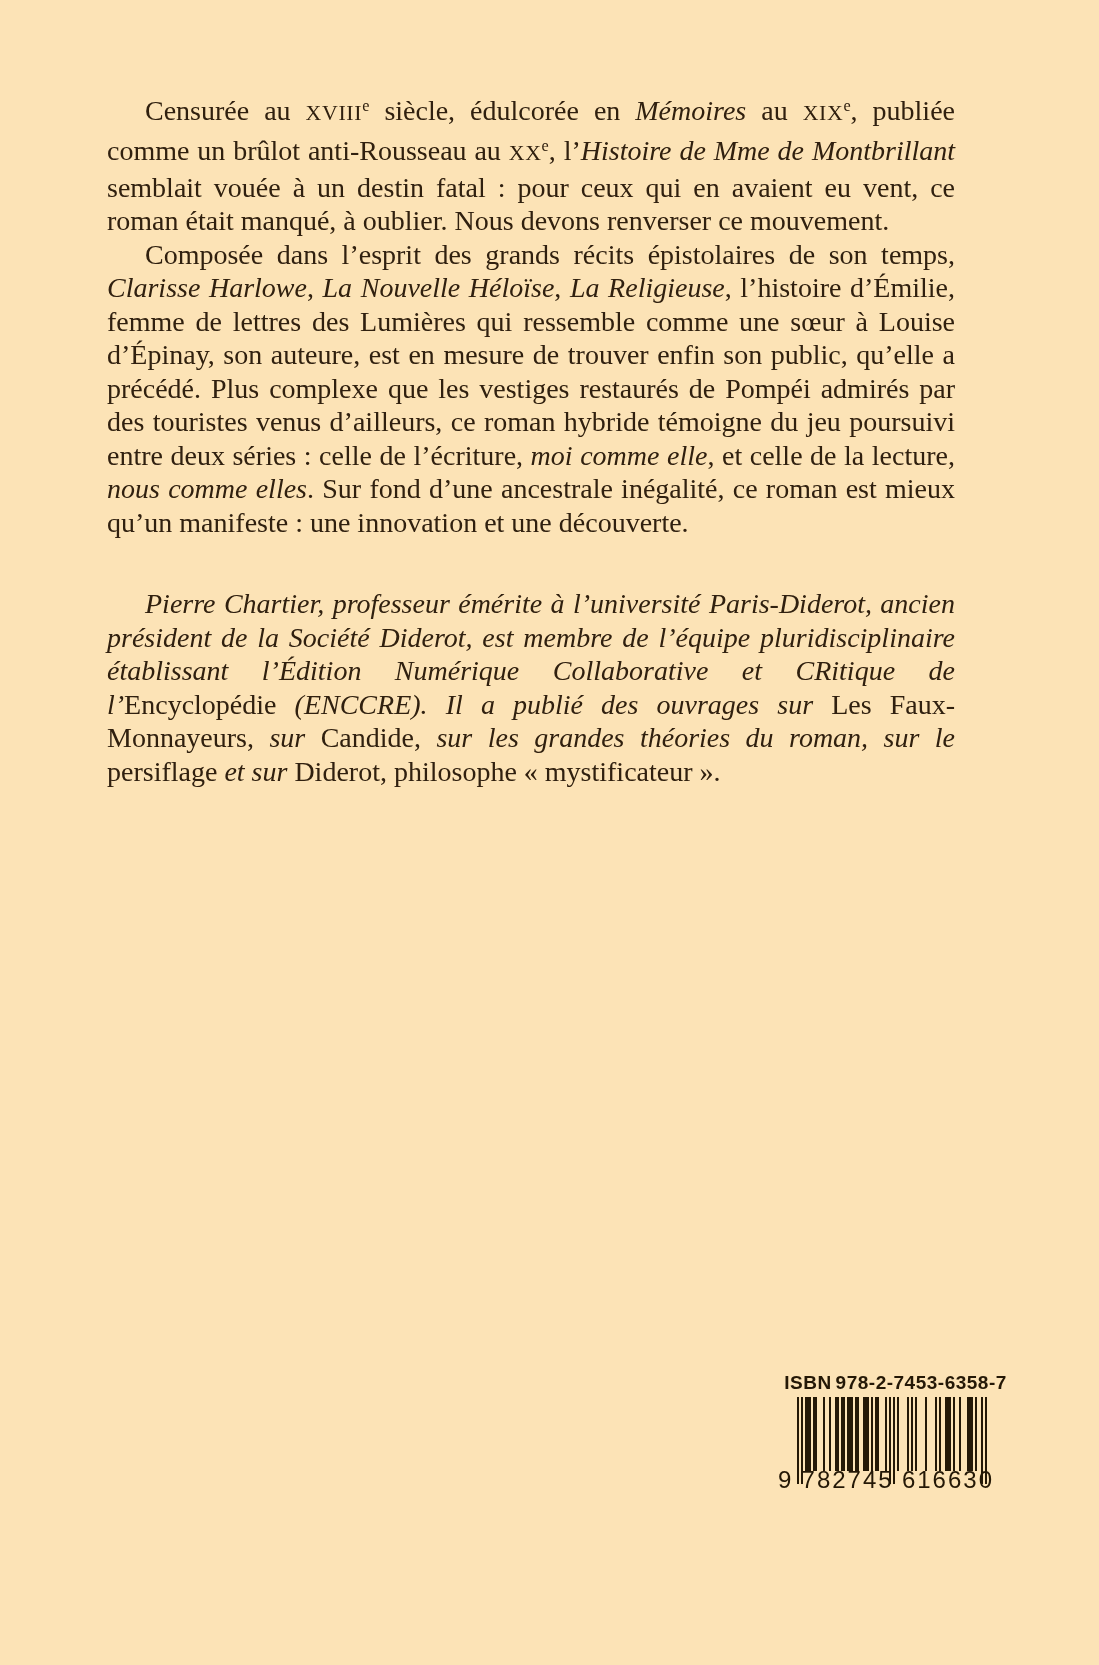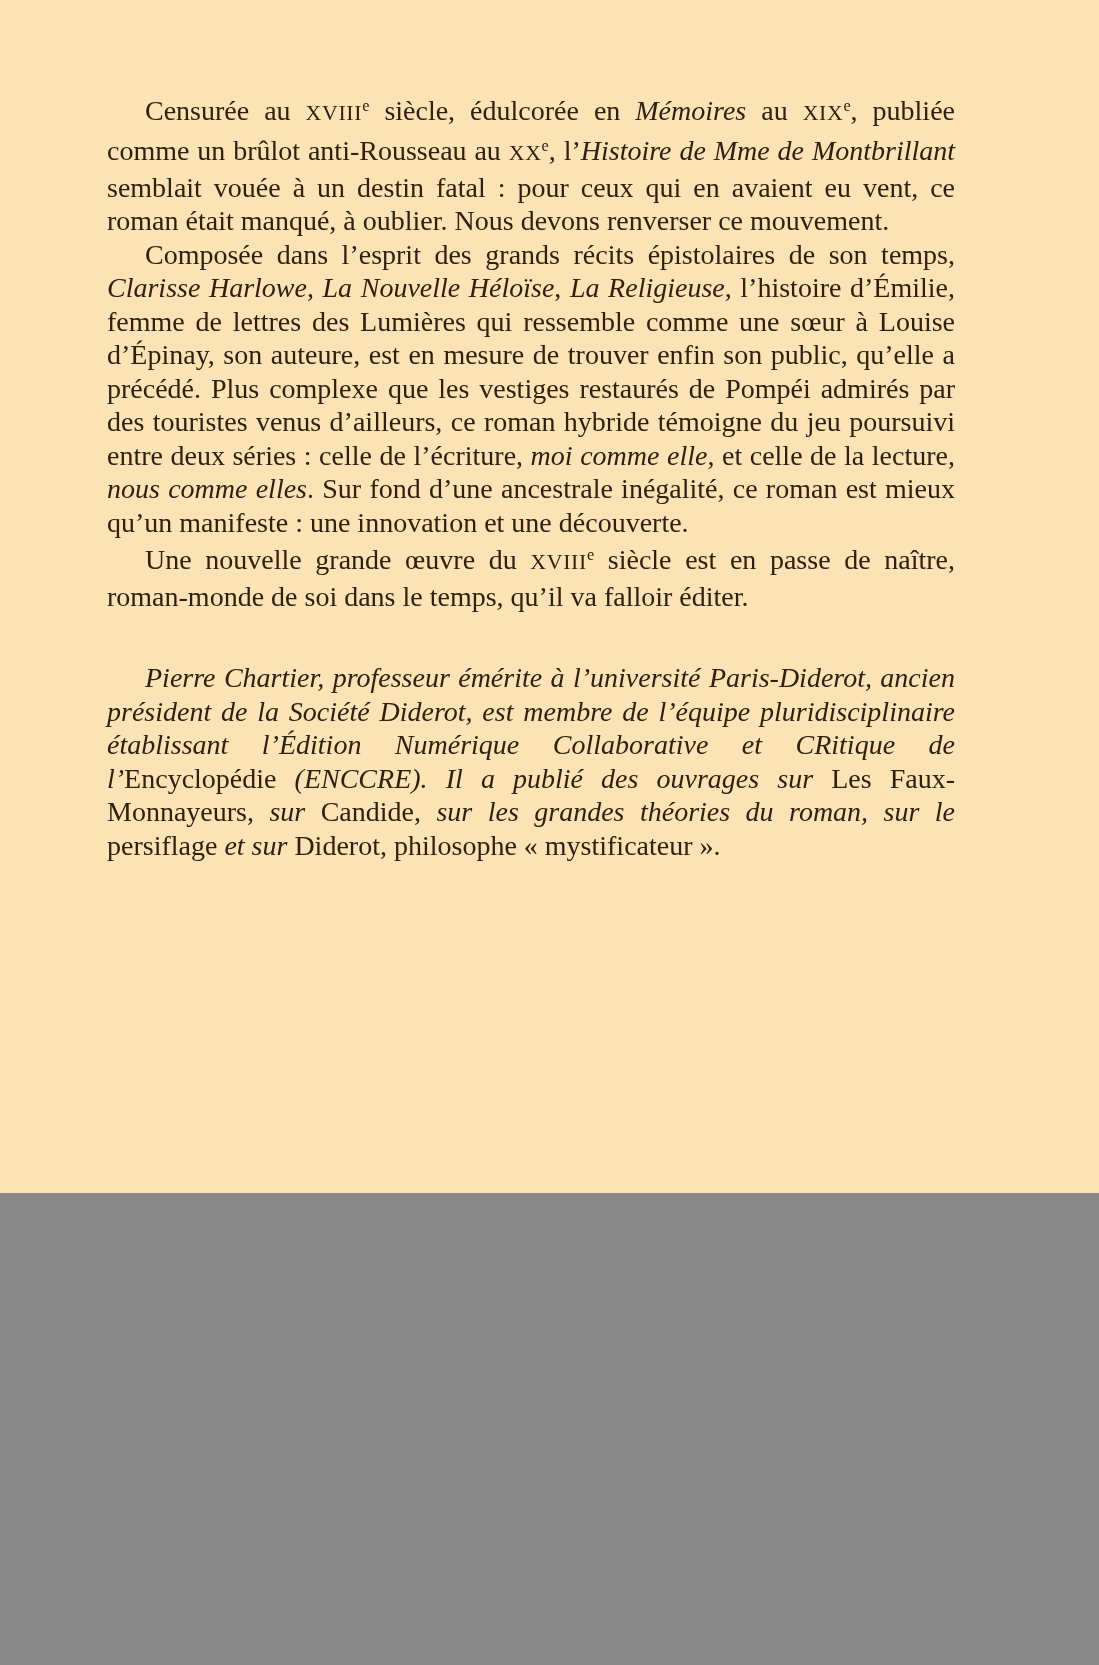--- a/index.html
+++ b/index.html
@@ -5,21 +5,21 @@
 <style>
   :root{
     --bg:#fce3b6;
     --ink:#30200f;
     --bar-ink:#241806;
   }
   html,body{margin:0;padding:0;}
   body{background:#888;}
   .page{
     position:relative;
-    width:1099px;height:1193px;
+    width:1099px;height:1665px;
     margin:0 auto;
     background:var(--bg);
     color:var(--ink);
     font-family:"Liberation Serif", serif;
     overflow:hidden;
   }
   
   .textcol{
     position:absolute;
     left:107px;top:90px;width:848px;
@@ -74,21 +74,20 @@
   .ean-digits span{white-space:nowrap;}
 </style>
 </head>
 <body>
 
 <div class="page">
 
   <div class="textcol">
     <p><span>Censurée au </span><span class="s-sc">XVIII</span><span class="s-sup">e</span><span> siècle, édulcorée en </span><span class="s-i">Mémoires</span><span> au </span><span class="s-sc">XIX</span><span class="s-sup">e</span><span>, publiée comme un brûlot anti-Rousseau au </span><span class="s-sc">XX</span><span class="s-sup">e</span><span>, l’</span><span class="s-i">Histoire de Mme de Montbrillant</span><span> semblait vouée à un destin fatal : pour ceux qui en avaient eu vent, ce roman était manqué, à oublier. Nous devons renverser ce mouvement.</span></p>
     <p><span>Composée dans l’esprit des grands récits épistolaires de son temps, </span><span class="s-i">Clarisse Harlowe</span><span>, </span><span class="s-i">La Nouvelle Héloïse</span><span>, </span><span class="s-i">La Religieuse</span><span>, l’histoire d’Émilie, femme de lettres des Lumières qui ressemble comme une sœur à Louise d’Épinay, son auteure, est en mesure de trouver enfin son public, qu’elle a précédé. Plus complexe que les vestiges restaurés de Pompéi admirés par des touristes venus d’ailleurs, ce roman hybride témoigne du jeu poursuivi entre deux séries : celle de l’écriture, </span><span class="s-i">moi comme elle</span><span>, et celle de la lecture, </span><span class="s-i">nous comme elles</span><span>. Sur fond d’une ancestrale inégalité, ce roman est mieux qu’un manifeste : une innovation et une découverte.</span></p>
-    <p><span>Une nouvelle grande œuvre du </span><span class="s-sc">XVIII</span><span class="s-sup">e</span><span> siècle est en passe de naître, roman-monde de soi dans le temps, qu’il va falloir éditer.</span></p>
     <p class="bio"><span class="s-i">Pierre Chartier, professeur émérite à l’université Paris-Diderot, ancien président de la Société Diderot, est membre de l’équipe pluridisciplinaire établissant l’Édition Numérique Collaborative et CRitique de l’</span><span>Encyclopédie</span><span class="s-i"> (ENCCRE). Il a publié des ouvrages sur </span><span>Les Faux-Monnayeurs, </span><span class="s-i">sur </span><span>Candide, </span><span class="s-i">sur les grandes théories du roman, sur le </span><span>persiflage </span><span class="s-i">et sur </span><span>Diderot, philosophe « mystificateur ».</span></p>
   </div>
 
 
   <div class="barcode-block">
     <div class="isbn-line">
       <span>ISBN</span>
       <span>978-2-7453-6358-7</span>
     </div>
     <svg class="ean-svg" xmlns="http://www.w3.org/2000/svg" preserveAspectRatio="none" viewBox="0 0 190 87">

